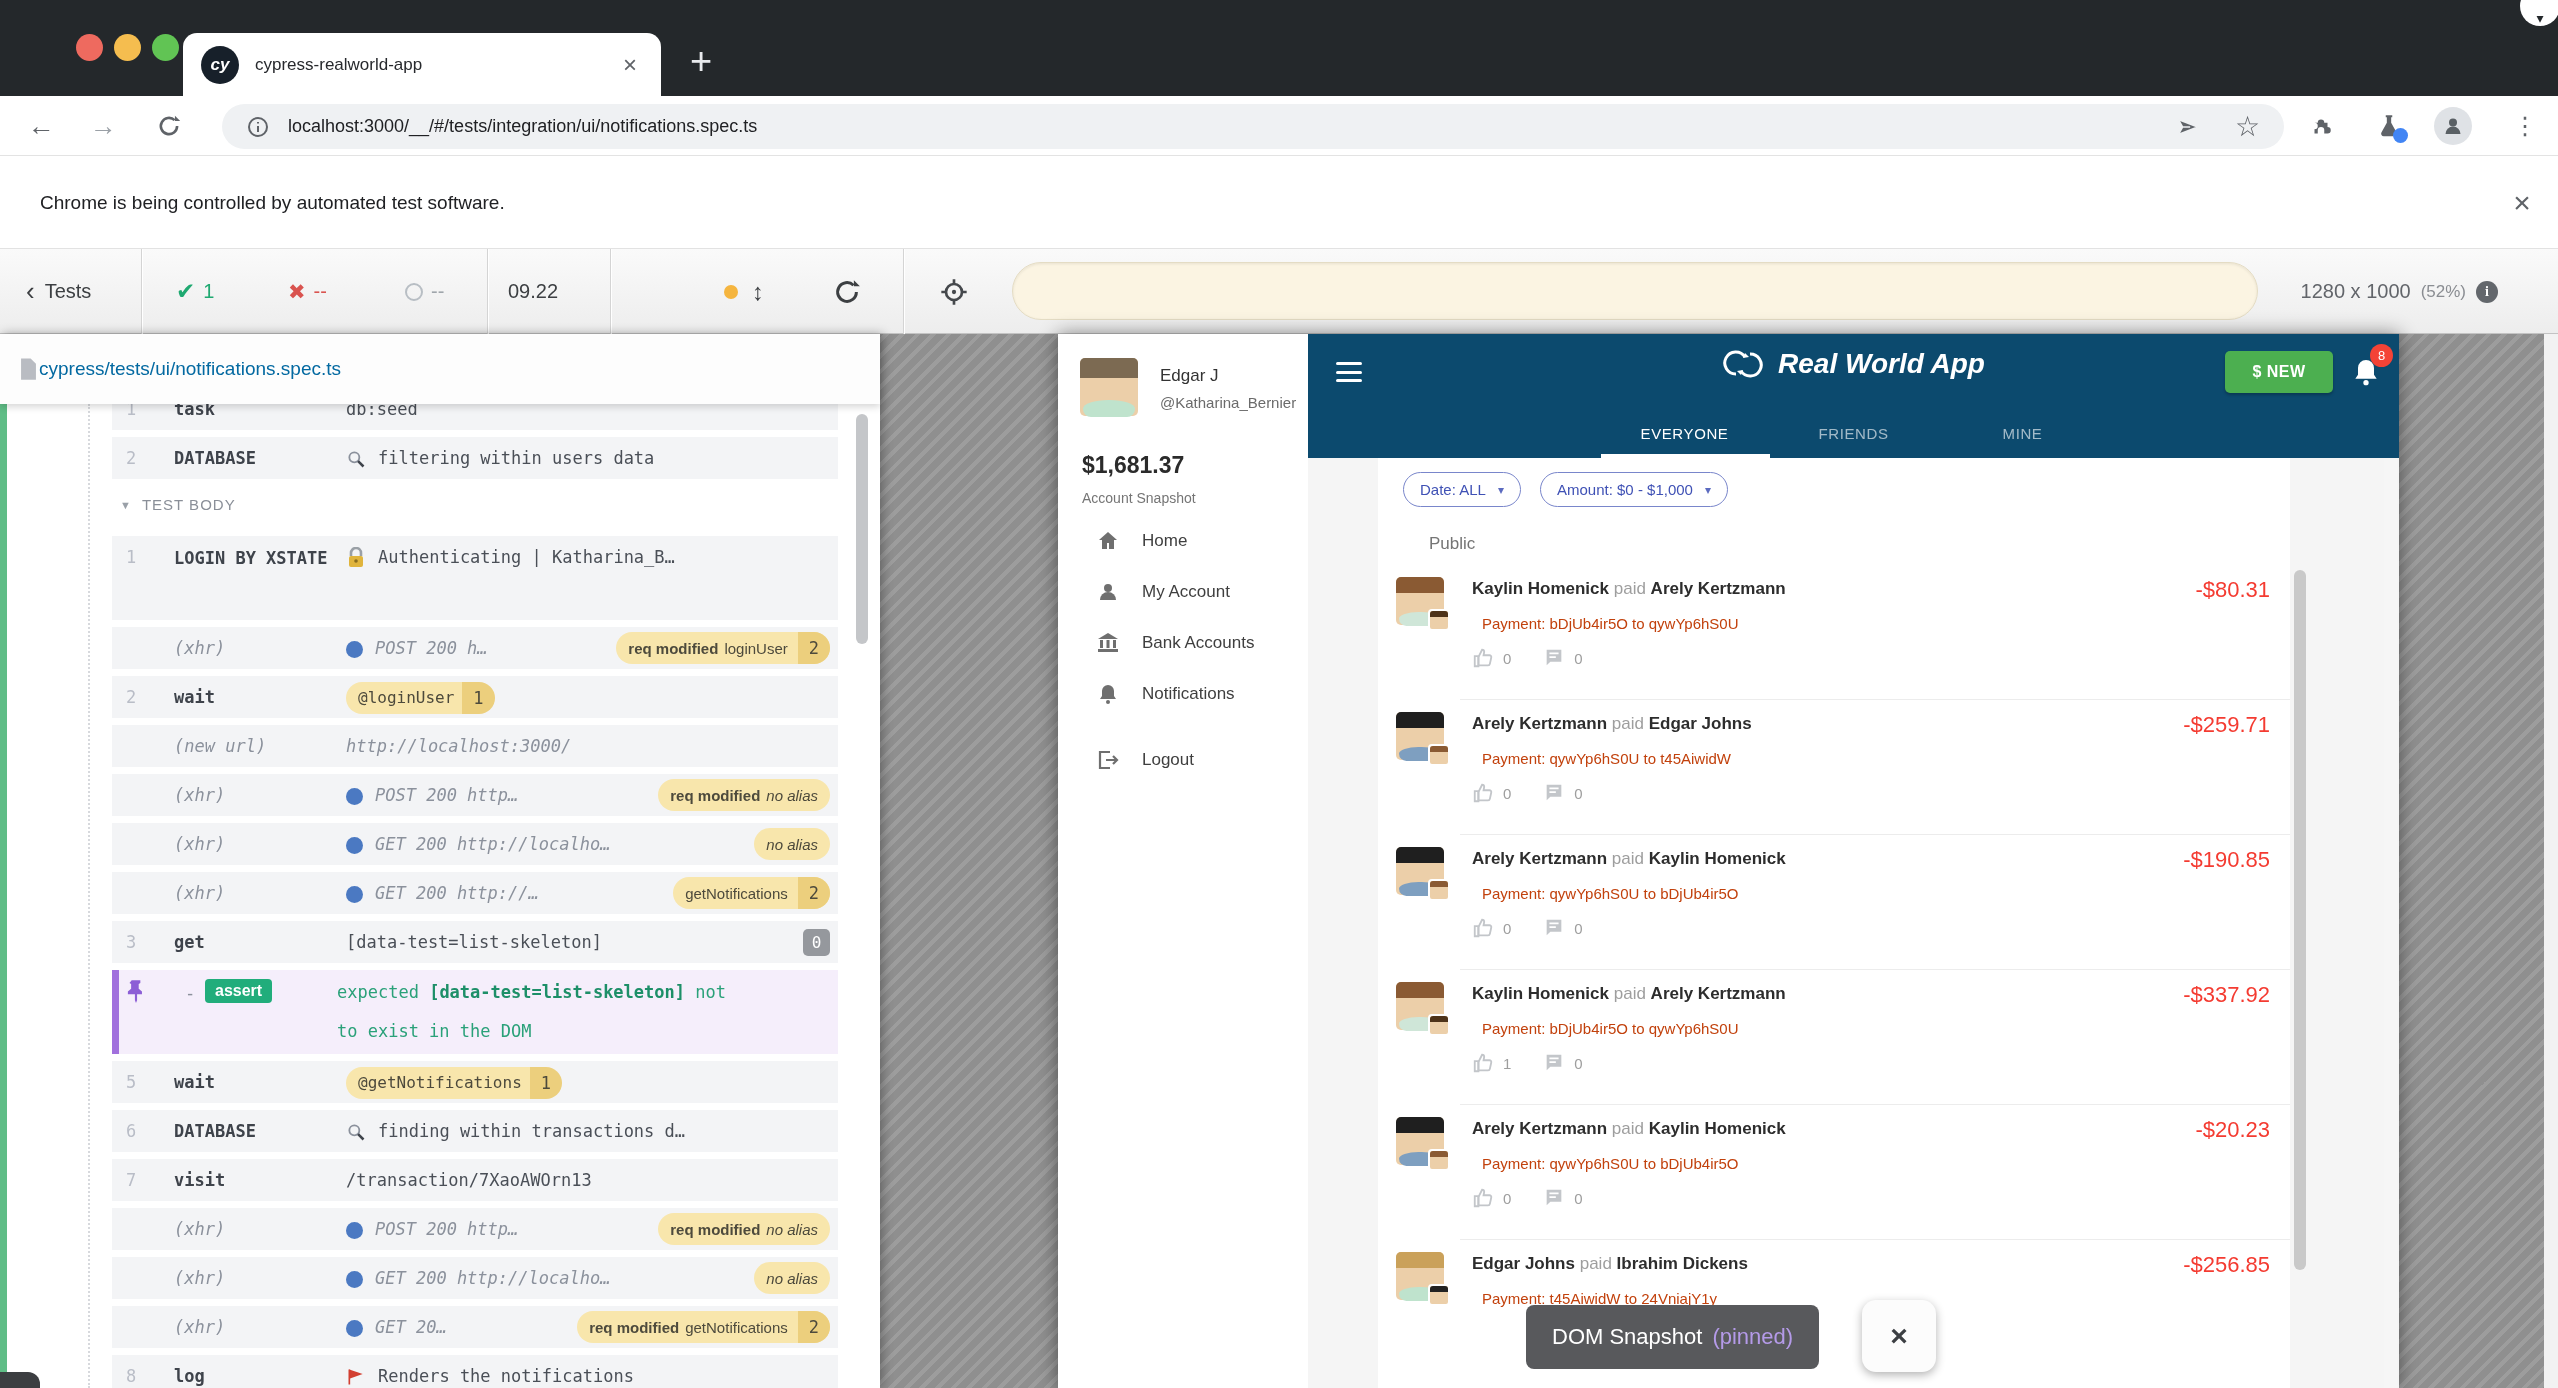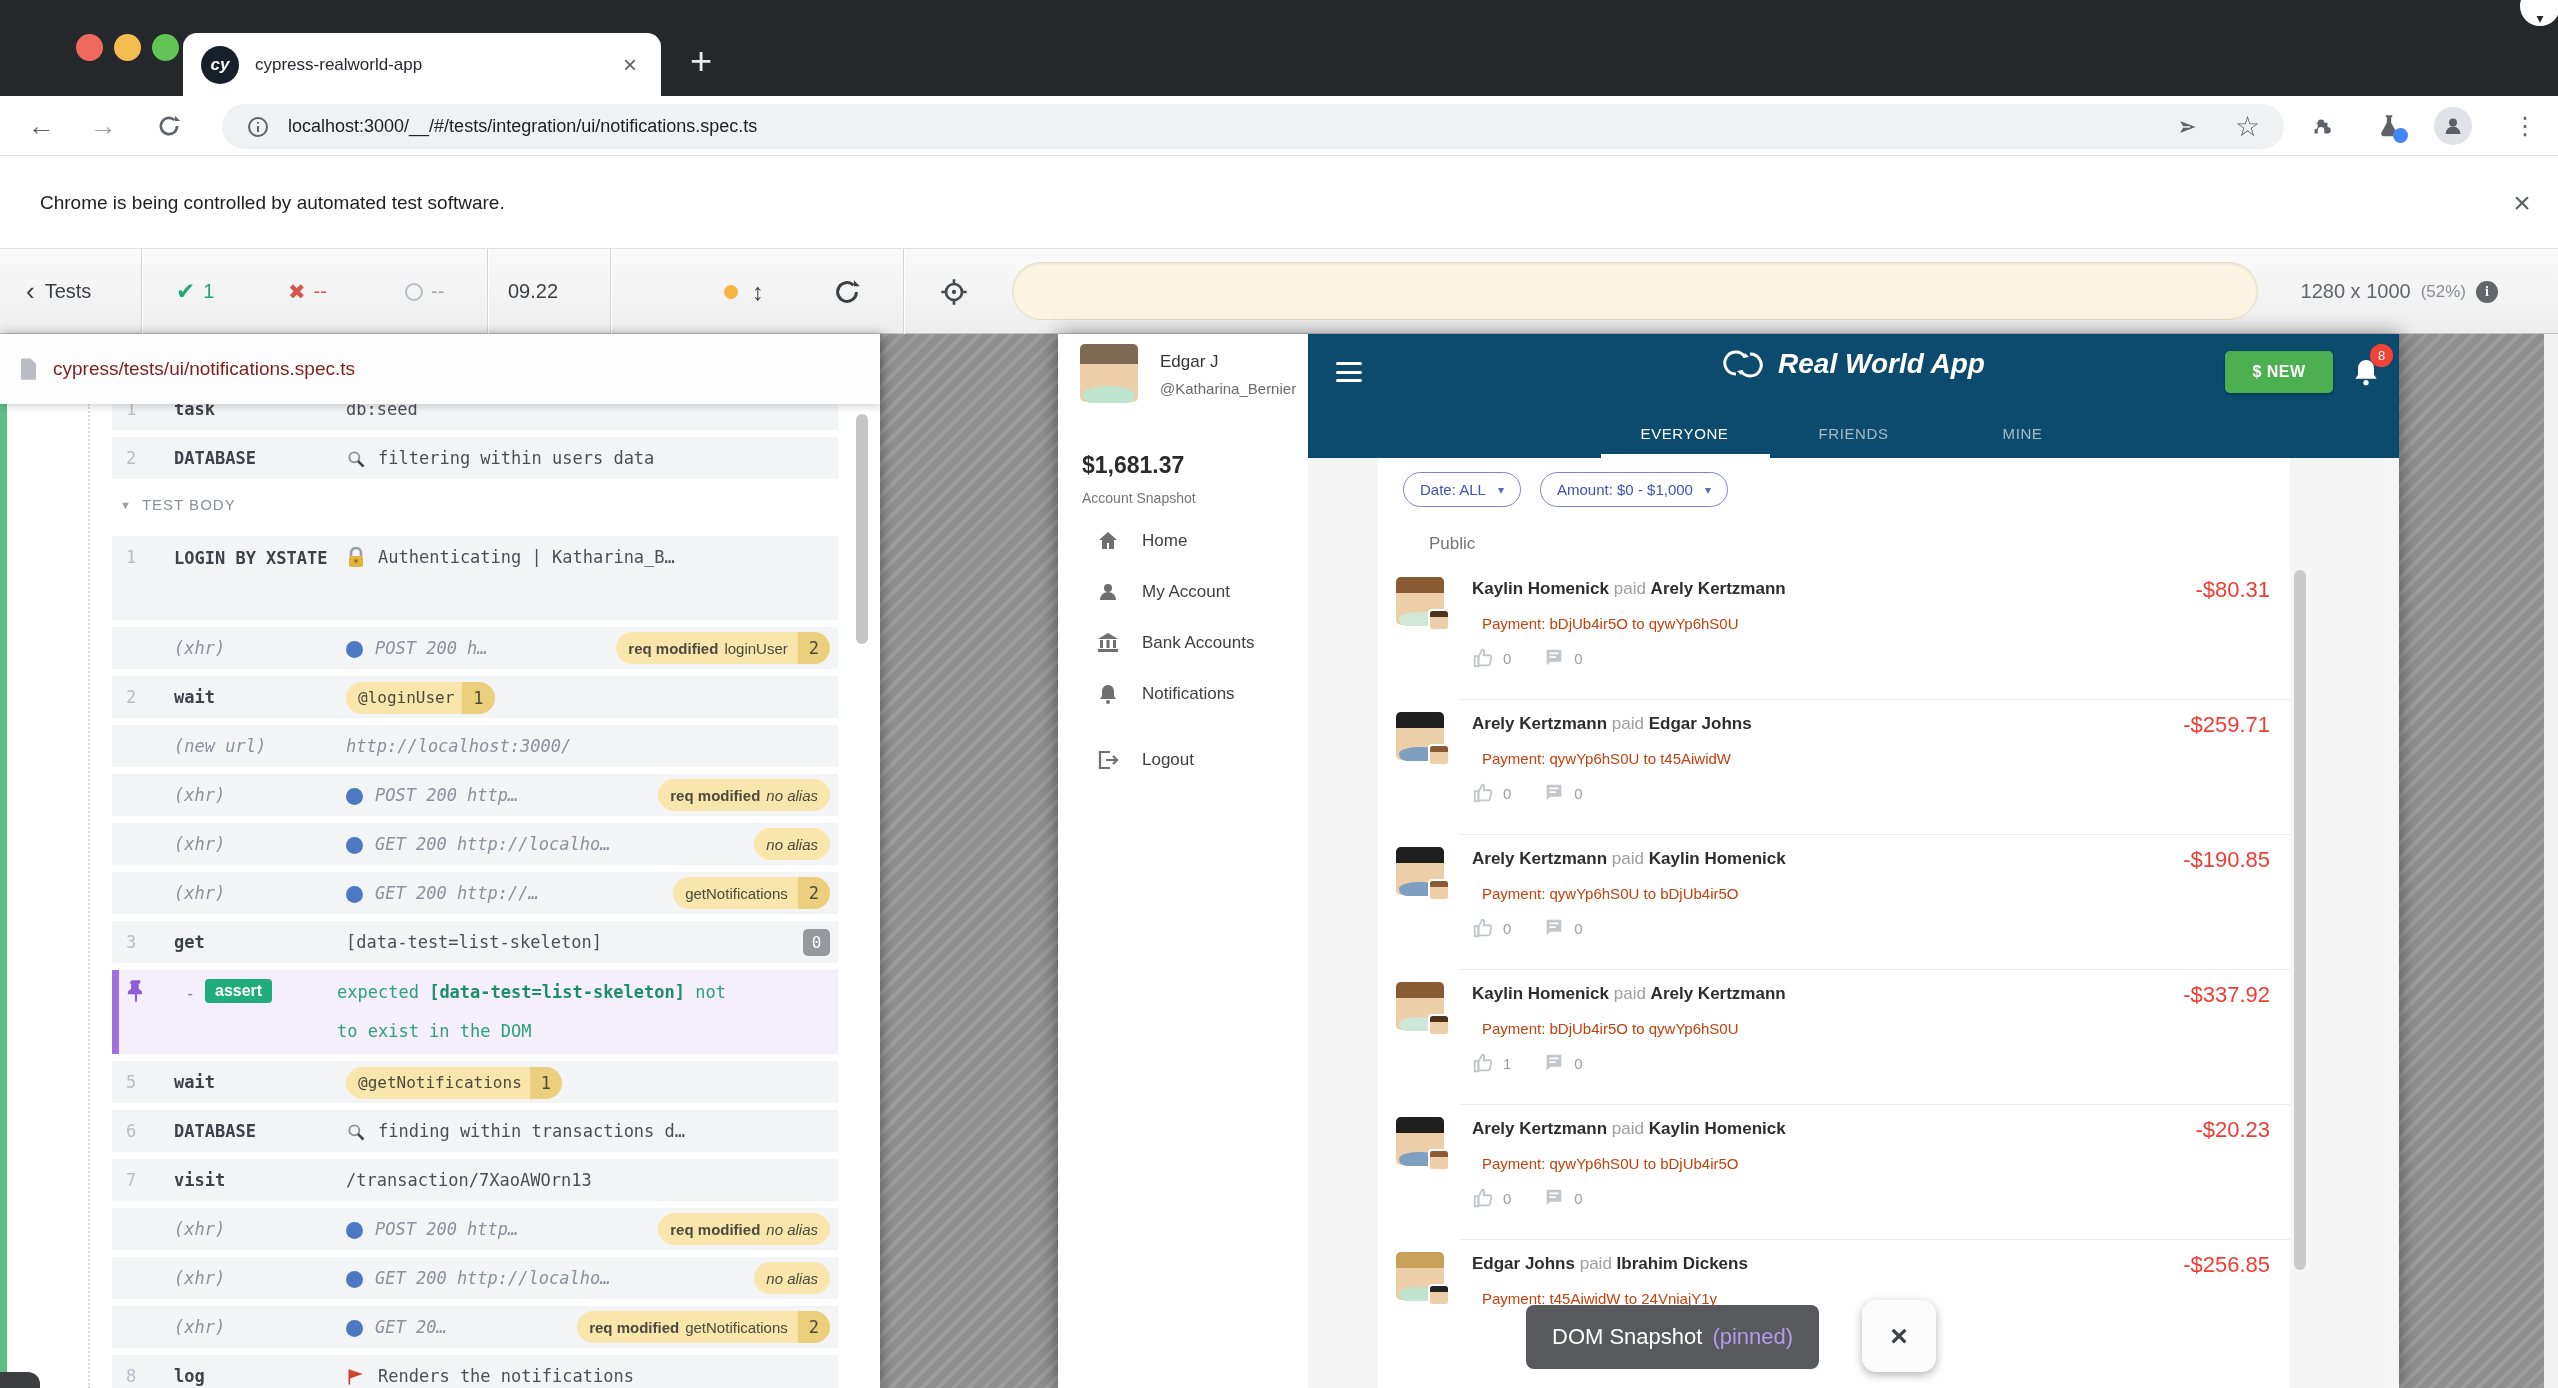--- a/index.html
+++ b/index.html
@@ -51,21 +51,21 @@
 
   
   .stripes{position:absolute;left:0;top:334px;width:2558px;height:1054px;background:#8f8f8f;
            background-image:repeating-linear-gradient(-45deg,rgba(255,255,255,.13) 0 4px,rgba(0,0,0,0) 4px 11px);}
   .pagescroll{position:absolute;left:2544px;top:334px;width:14px;height:1054px;background:#f2f2f2;}
 
   
   .reporter{position:absolute;left:0;top:334px;width:880px;height:1054px;background:#fff;box-shadow:3px 0 10px rgba(0,0,0,.3);}
   .spechdr{position:absolute;left:0;top:0;width:880px;height:70px;background:#fdfdfd;z-index:6;
            box-shadow:0 3px 7px rgba(0,0,0,.16);display:flex;align-items:center;padding:0 20px;}
-  .specpath{margin-left:16px;font-size:19px;color:#7f1d1d;}
+  .specpath{margin-left:2px;font-size:19px;color:#0369a1;}
   .greenbar{position:absolute;left:0;top:70px;width:7px;height:984px;background:#5fbd86;z-index:2;}
   .dotline{position:absolute;left:88px;top:70px;height:984px;border-left:2px dotted #d7d9dd;z-index:1;}
   .repscroll{position:absolute;left:856px;top:80px;width:12px;height:230px;border-radius:6px;background:#c4c6c9;z-index:7;}
 
   .crow{position:absolute;left:112px;width:726px;height:42px;background:#f3f4f6;z-index:1;font-family:"DejaVu Sans Mono",monospace;}
   .crow.h2{height:84px;}
   .cnum{position:absolute;left:14px;top:0;width:34px;line-height:42px;font-size:17px;color:#b9bdc7;}
   .cmethod{position:absolute;left:62px;top:0;width:168px;line-height:42px;font-size:17px;font-weight:600;color:#3e434b;white-space:normal;}
   .h2 .cmethod{line-height:38px;padding-top:3px;}
   .cbody{position:absolute;left:234px;right:8px;top:0;line-height:42px;font-size:17px;color:#4a4f57;white-space:nowrap;overflow:hidden;}
@@ -94,21 +94,21 @@
   .amsg{position:absolute;left:218px;top:3px;width:412px;line-height:39px;font-size:17px;color:#2aa179;white-space:normal;}
   .amsg .code{color:#1d8f68;font-weight:700;}
 
   .clip-top{z-index:0;}
 
   .darknub{position:absolute;left:0;top:1372px;width:40px;height:16px;background:#3c3e41;border-radius:0 12px 0 0;z-index:8;}
 
   
   .appframe{position:absolute;left:1058px;top:334px;width:1341px;height:1054px;background:#f5f5f5;box-shadow:0 0 18px rgba(0,0,0,.45);}
   .appsidebar{position:absolute;left:0;top:0;width:250px;height:1054px;background:#fff;}
-  .suser{position:absolute;left:22px;top:10px;display:flex;gap:22px;}
+  .suser{position:absolute;left:22px;top:24px;display:flex;gap:22px;}
   .sname{font-size:17px;color:#333;margin-top:8px;} .suname{font-size:15px;color:#6b6b6b;margin-top:8px;}
   .sbal{position:absolute;left:24px;top:118px;font-size:23px;font-weight:700;color:#2b2b2b;}
   .sballbl{position:absolute;left:24px;top:156px;font-size:14px;color:#757575;}
   .navitem{position:absolute;left:0;width:250px;height:44px;display:flex;align-items:center;}
   .navitem .nic{width:26px;margin-left:38px;color:#6f6f6f;display:flex;}
   .navitem .nlbl{margin-left:20px;font-size:17px;color:#3f3f3f;}
 
   .appheader{position:absolute;left:250px;top:0;width:1091px;height:124px;background:#0c4a6e;}
   .hamb{position:absolute;left:28px;top:28px;width:26px;height:20px;display:flex;flex-direction:column;justify-content:space-between;}
   .hamb span{height:3px;background:#fff;border-radius:2px;}

